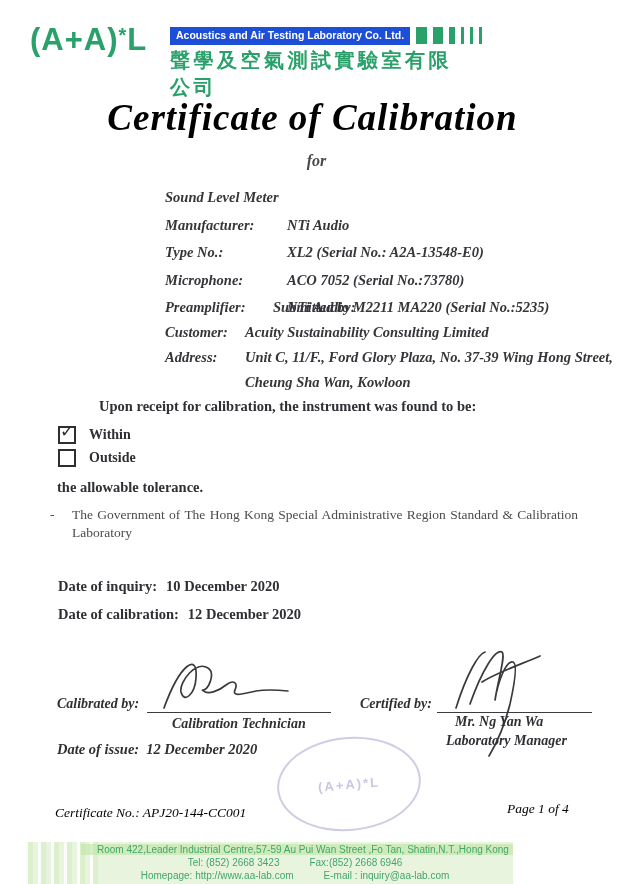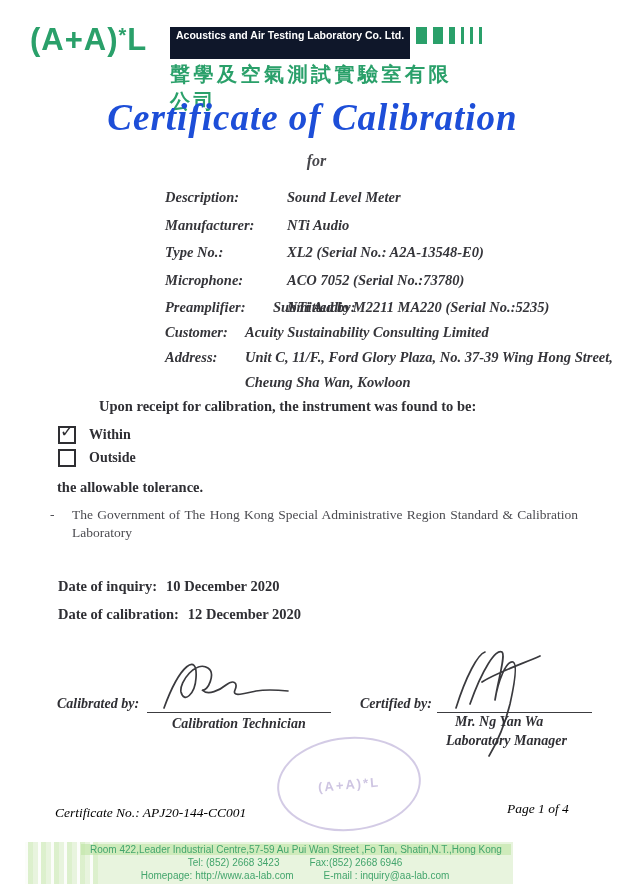--- a/index.html
+++ b/index.html
@@ -6,32 +6,32 @@
   .page{position:relative;width:625px;height:884px;margin:0 auto;background:#ffffff;
         font-family:"Liberation Serif",serif;color:#35353a;overflow:hidden;}
   .abs{position:absolute;}
 
   
   .logo{left:30px;top:22px;font-family:"Liberation Sans",sans-serif;font-weight:bold;
         font-size:31px;color:#2aa06a;letter-spacing:1px;}
   .logo sup{font-size:20px;vertical-align:8px;}
   .hdr-right{left:170px;top:27px;width:300px;}
   .hdr-row{display:flex;align-items:stretch;gap:6px;}
-  .hdr-bar{background:#0f172a;color:#ffffff;font-family:"Liberation Sans",sans-serif;
-           font-weight:bold;font-size:10.5px;line-height:17px;height:32px;padding:0 6px;
+  .hdr-bar{background:#1d4ed8;color:#ffffff;font-family:"Liberation Sans",sans-serif;
+           font-weight:bold;font-size:10.5px;line-height:17px;height:18px;padding:0 6px;
            white-space:nowrap;}
   .hdr-bars{display:flex;align-items:stretch;gap:6px;}
   .hdr-bars span{background:#2aa06a;height:17px;display:block;}
   .b1{width:11px;}.b2{width:10px;}.b3{width:6px;}.b4{width:3px;}.b5{width:3px;}.b6{width:3px;}
   .hdr-zh{margin-top:2px;font-family:"Liberation Sans",sans-serif;font-size:20px;
           color:#2aa06a;letter-spacing:3.5px;font-weight:bold;}
 
   
   .title{left:0;top:96px;width:625px;text-align:center;font-weight:bold;font-style:italic;
-         font-size:37px;color:#1d4ed8;letter-spacing:1px;}
+         font-size:37px;color:#000000;letter-spacing:1px;}
   .for{left:4px;top:152px;width:625px;text-align:center;font-weight:bold;font-style:italic;
        font-size:16px;color:#47474c;}
 
   
   .info{left:165px;top:189px;font-weight:bold;font-style:italic;font-size:14.5px;}
   .irow{display:flex;height:21px;margin-bottom:6.5px;}
   .ilabel{width:122px;}
   
   .submitted{left:273px;top:299px;font-weight:bold;font-style:italic;font-size:14.5px;}
   .cust{left:165px;top:322px;font-weight:bold;font-style:italic;font-size:14.5px;}
@@ -91,21 +91,21 @@
   .meta-page{left:507px;top:792px;}
 
   
   .footer{left:25px;top:842px;width:488px;height:42px;background:#e8f4de;overflow:hidden;}
   .footer-stripes{position:absolute;left:0;top:0;width:78px;height:100%;
      background:repeating-linear-gradient(90deg,rgba(255,255,255,0.85) 0 3px,
         rgba(206,235,184,0.45) 3px 8px,rgba(255,255,255,0) 8px 13px);}
   .footer-lines{position:relative;padding:1px 4px 0 56px;text-align:center;
      font-family:"Liberation Sans",sans-serif;font-size:10px;color:#43a56c;line-height:13px;
      white-space:nowrap;}
-  .fl1 span{background:rgba(190,229,163,0.6);padding:0 9px;}
+  .fl1 span{background:rgba(190,229,163,0.6);padding:0 16px;}
   .gap-r{margin-right:30px;}
 </style>
 </head>
 <body>
 
 <div class="page">
 
   <div class="abs logo"><span>(A+A)</span><sup>*</sup><span>L</span></div>
 
   <div class="abs hdr-right">
@@ -121,21 +121,20 @@
       </div>
     </div>
     <div class="hdr-zh">聲學及空氣測試實驗室有限公司</div>
   </div>
 
   <div class="abs title">Certificate of Calibration</div>
   <div class="abs for">for</div>
 
   <div class="abs info">
     <div class="irow">
-      <div class="ilabel">Description:</div>
       <div>Sound Level Meter</div>
     </div>
     <div class="irow">
       <div class="ilabel">Manufacturer:</div>
       <div>NTi Audio</div>
     </div>
     <div class="irow">
       <div class="ilabel">Type No.:</div>
       <div>XL2 (Serial No.: A2A-13548-E0)</div>
     </div>
@@ -200,20 +199,23 @@
   <div class="abs sig-label cal-title">Calibration Technician</div>
 
   <div class="abs sig-label cert-by">Certified by:</div>
   <div class="abs sigline cert-line"></div>
   <svg class="abs sig-svg cert-sig" width="120" height="120" viewBox="0 0 120 120">
     <path d="M8 66 C 18 34, 30 12, 37 10 M22 62 C 34 28, 48 6, 54 10 C 58 13, 50 38, 47 58 M47 58 C 50 40, 58 18, 65 20 C 70 22, 66 44, 62 62 C 56 86, 47 104, 41 114 M34 40 C 50 30, 74 22, 92 14" fill="none" stroke="#3a3a3e" stroke-width="1.7" stroke-linecap="round"></path>
   </svg>
   <div class="abs sig-label cert-name">Mr. Ng Yan Wa</div>
   <div class="abs sig-label cert-title">Laboratory Manager</div>
 
+  <div class="abs issue">
+    <span>Date of issue:</span><span class="val">12 December 2020</span>
+  </div>
 
   <div class="abs stamp">
     <span class="stamp-inner">(A+A)*L</span>
   </div>
 
   <div class="abs meta meta-cert">Certificate No.: APJ20-144-CC001</div>
   <div class="abs meta meta-page">Page 1 of 4</div>
 
   <div class="abs footer">
     <div class="footer-stripes"></div>

